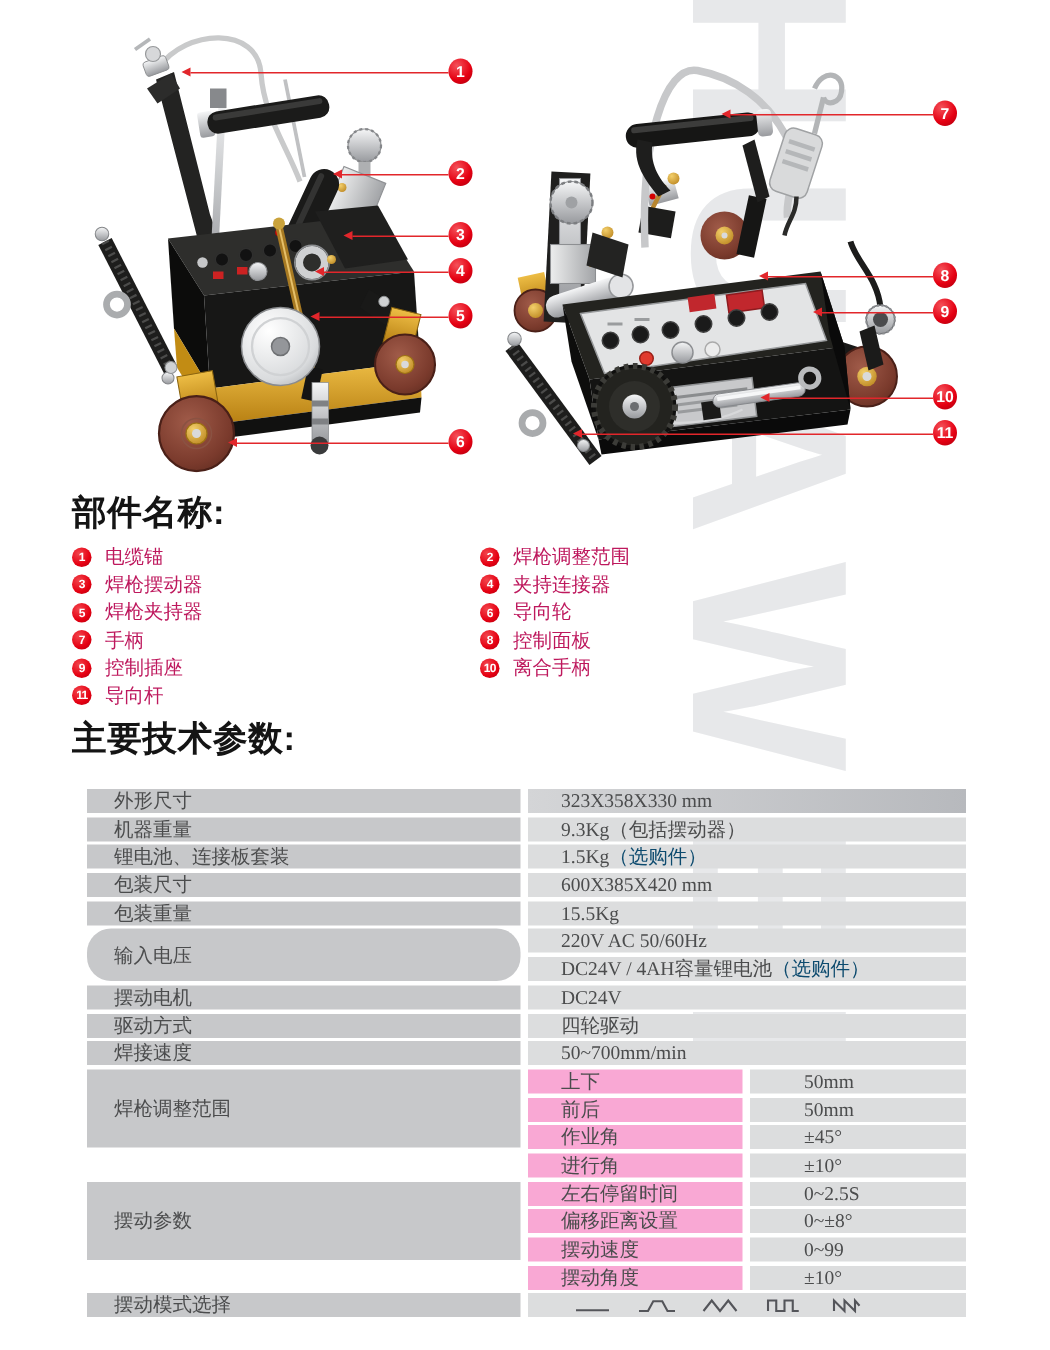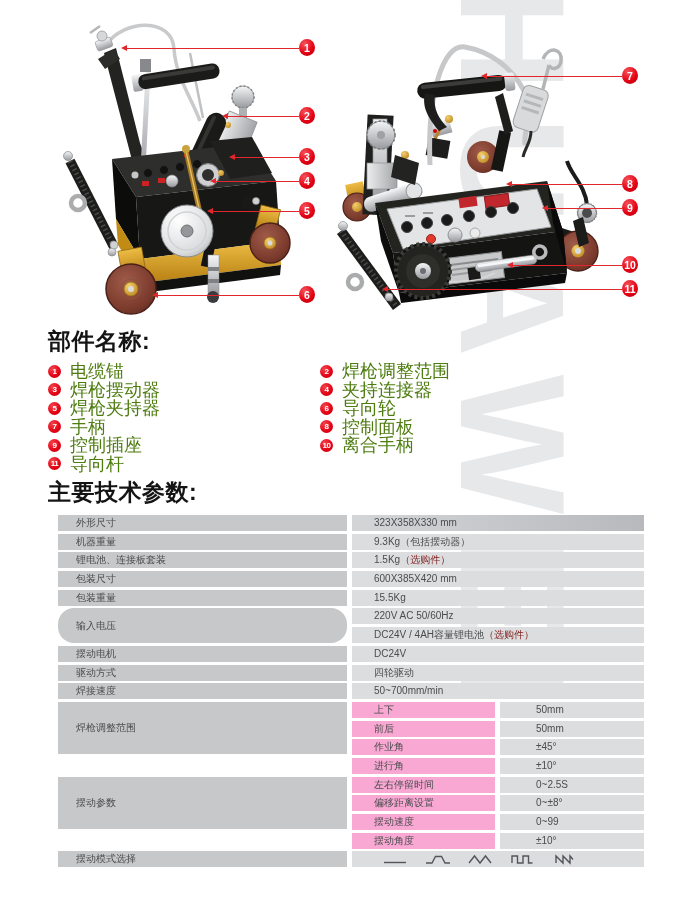--- a/index.html
+++ b/index.html
@@ -12,43 +12,43 @@
   .layer{position:absolute;left:0;top:0;width:700px;height:900px;z-index:1;}
   
   .section-title{position:absolute;left:48px;font-size:23px;font-weight:800;color:#141414;letter-spacing:0.5px;}
   
   .parts-list{position:absolute;left:48px;top:364px;display:grid;grid-template-columns:272px auto;row-gap:4.5px;}
   .part{display:flex;align-items:center;height:14px;}
   .pnum{width:13px;height:13px;border-radius:50%;flex:0 0 13px;
         background:radial-gradient(circle at 35% 30%, #f2444c, #e50012 60%, #b00010);
         color:#fff;font-size:8px;font-weight:bold;display:flex;align-items:center;justify-content:center;
         margin-right:9px;letter-spacing:-0.5px;}
-  .plabel{font-size:18px;color:#4d7c0f;}
+  .plabel{font-size:13px;color:#be185d;}
   
   .callout{position:absolute;width:16px;height:17px;border-radius:50%;
            background:radial-gradient(circle at 35% 28%, #f4525a, #e50012 58%, #a8000f);
            color:#fff;font-size:10.5px;font-weight:bold;display:flex;align-items:center;justify-content:center;z-index:3;}
   .leader{position:absolute;height:1px;background:#e2262b;z-index:2;}
   .leader .arrow{position:absolute;left:-6px;top:-3px;width:0;height:0;
                  border-right:6px solid #e2262b;border-top:3.5px solid transparent;border-bottom:3.5px solid transparent;}
   
-  .spec-table{position:absolute;left:58px;top:515px;width:586px;font-size:10px;color:#4b4c4d;}
+  .spec-table{position:absolute;left:58px;top:526px;width:586px;font-size:13px;color:#4b4c4d;font-family:Liberation Serif, serif;}
   .srow{display:flex;margin-bottom:2.7px;}
   .cell{box-sizing:border-box;}
   .lbl{width:289px;flex:0 0 289px;background:#c7c8ca;padding-left:18px;margin-right:5px;
        display:flex;align-items:center;height:16px;}
   .lbl.b2{height:34.7px;border-radius:16px;}
   .lbl.b4{height:52px;}
   .val{flex:1;background:#dcddde;padding-left:22px;height:16px;line-height:16px;white-space:nowrap;}
   .vcol{flex:1;display:flex;flex-direction:column;gap:2.7px;}
   .subrow{display:flex;}
   .sk{width:143px;flex:0 0 143px;background:#f9a8d4;margin-right:5px;padding-left:22px;height:16px;line-height:16px;}
   .sv{flex:1;background:#dcddde;padding-left:36px;height:16px;line-height:16px;}
   .srow:first-child .val{background:linear-gradient(90deg,#d4d5d7,#b7b9bd);}
-  .red{color:#7f1d1d;}
+  .red{color:#0c4a6e;}
   .modes{flex:1;background:#dcddde;height:16px;display:flex;align-items:center;gap:17px;padding-left:30px;box-sizing:border-box;}
   .modes svg{display:block;}
   .figure{position:absolute;z-index:1;}
 </style>
 </head>
 <body>
 
 <div class="page">
 
   <svg width="0" height="0" style="position:absolute">

